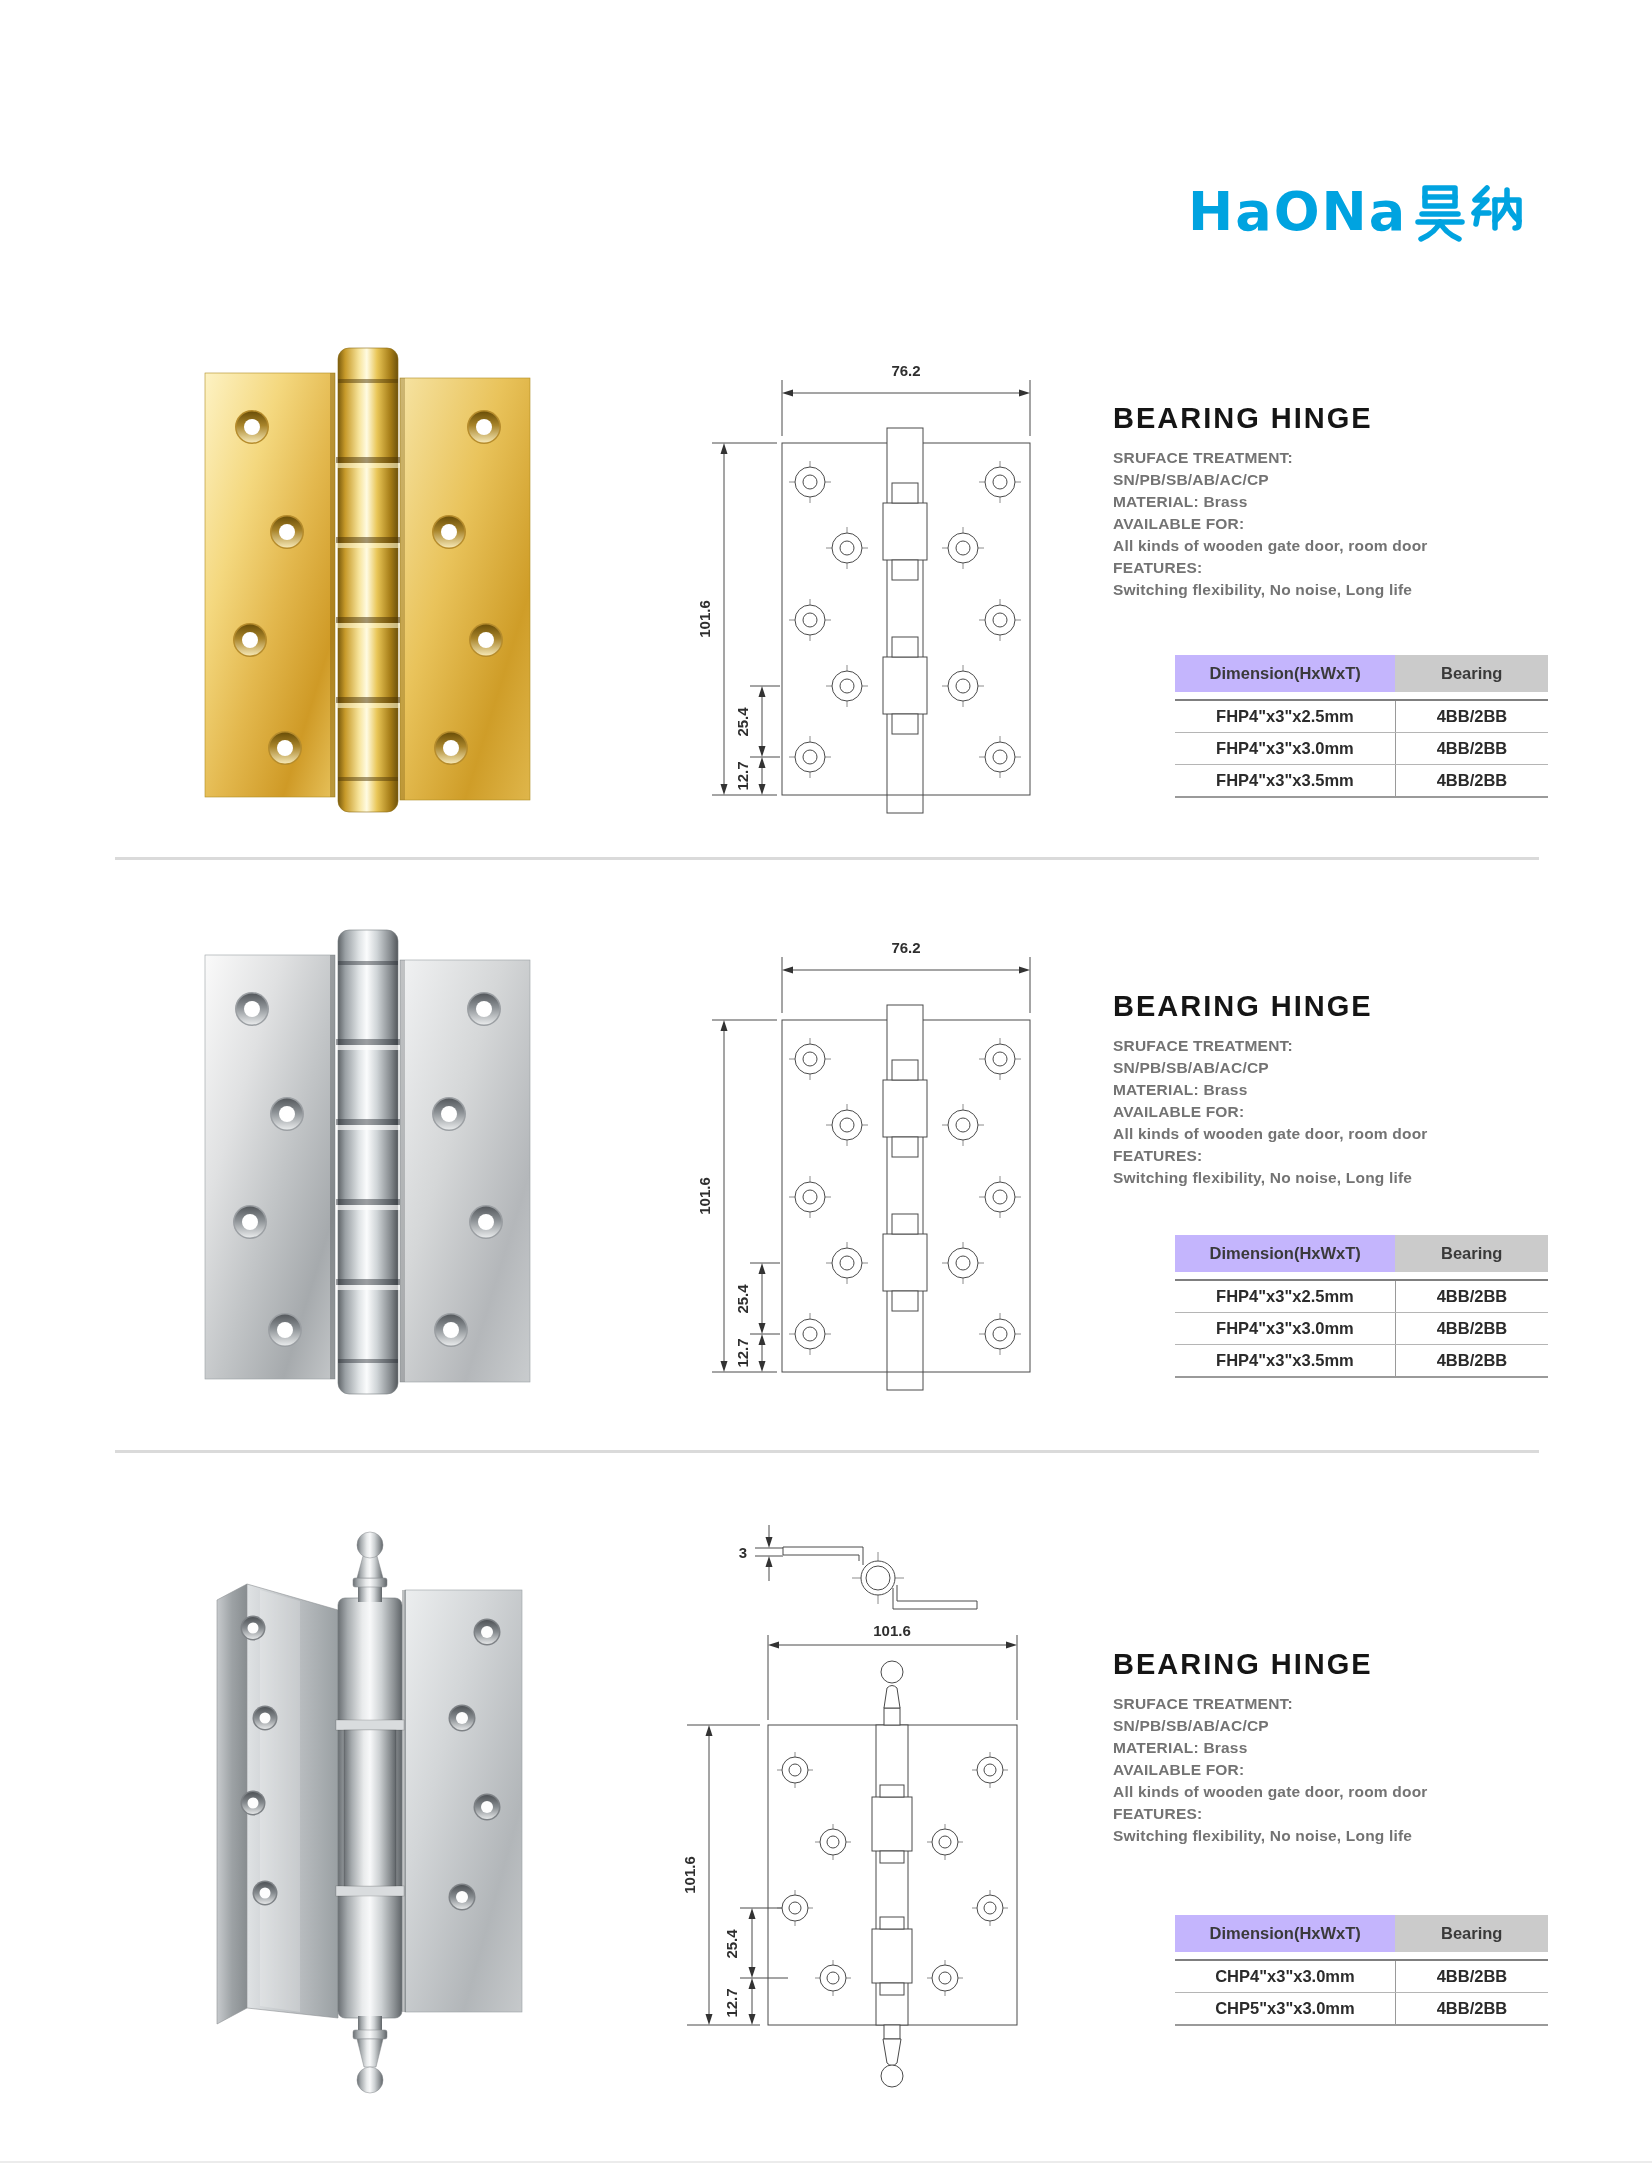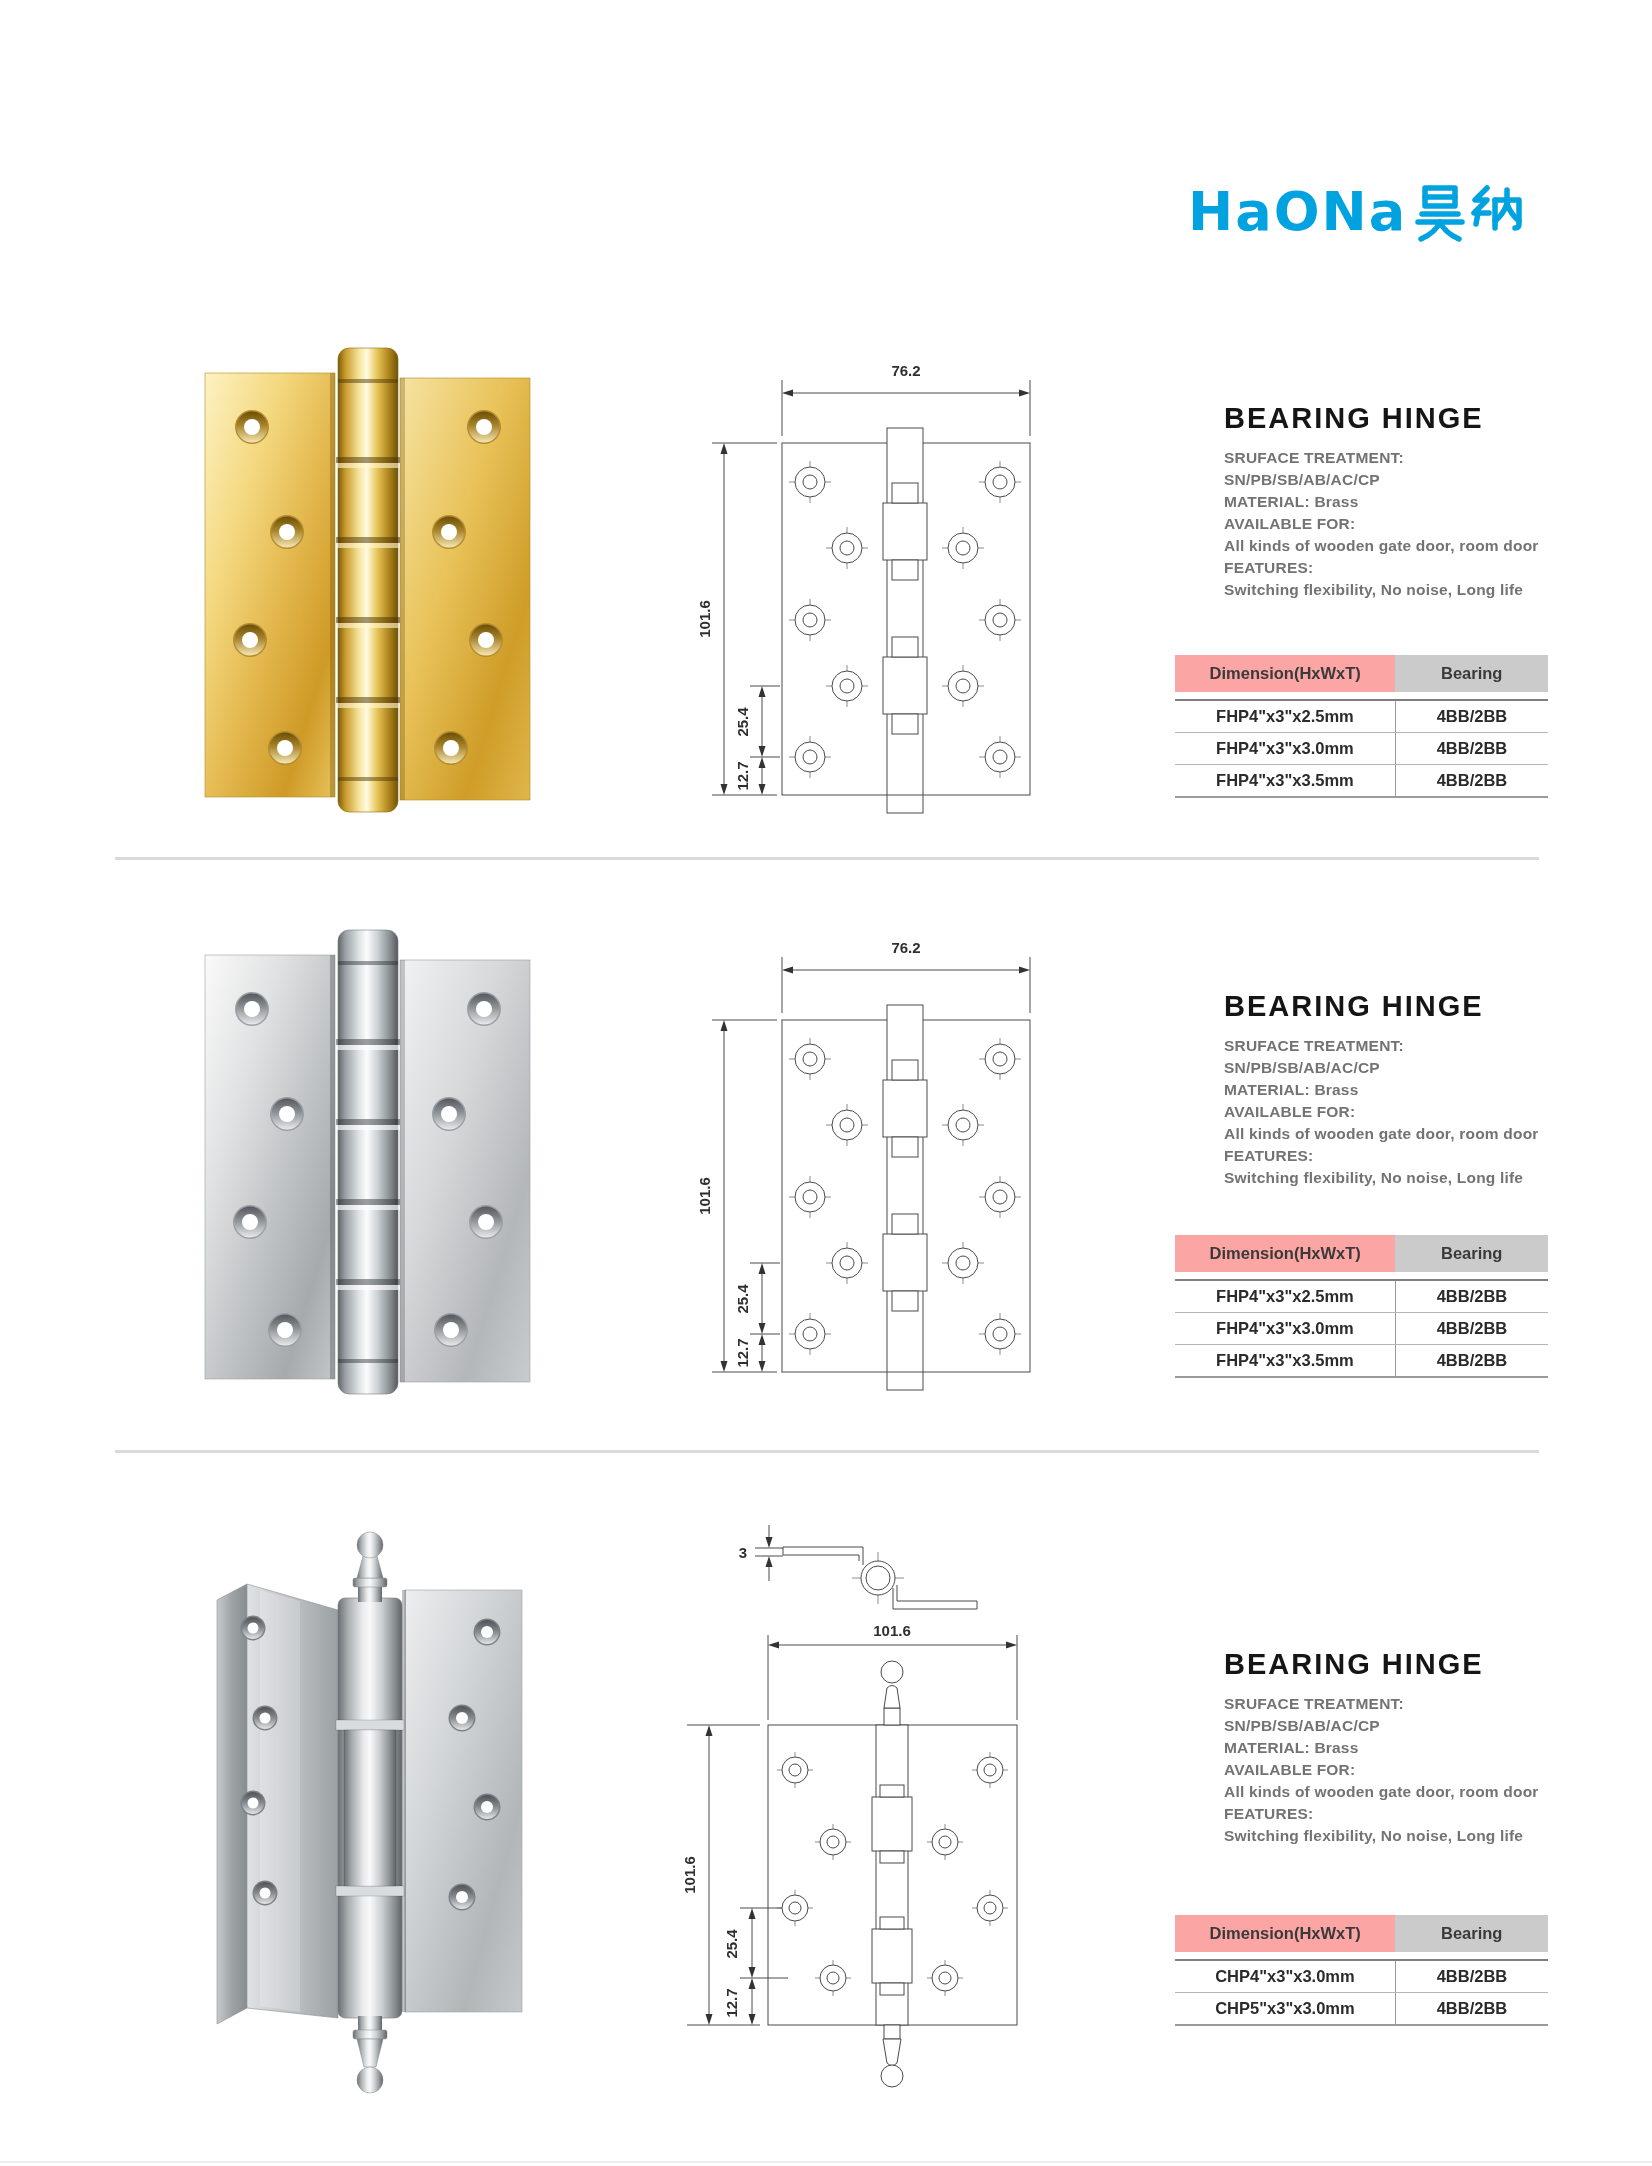--- a/index.html
+++ b/index.html
@@ -7,30 +7,30 @@
     position:relative; width:1652px; height:2166px; background:#ffffff;
     font-family:"Liberation Sans","DejaVu Sans",sans-serif; overflow:hidden;
   }
   
   .logo { position:absolute; left:1188px; top:184px; display:flex; align-items:flex-start; gap:5px; color:#00a3e0; }
   .logo-latin { font-family:"DejaVu Sans","Liberation Sans",sans-serif; font-weight:800; font-size:54px; line-height:56px; letter-spacing:2px; }
   .logo-cjk { display:block; }
   .logo-cjk path, .logo-cjk line { stroke:currentColor; stroke-width:5.5; fill:none; stroke-linecap:round; stroke-linejoin:round; }
 
   
-  .info { position:absolute; left:1224px; width:400px; }
+  .info { position:absolute; left:1113px; width:400px; }
   .info-title { margin:0 0 12px 0; font-size:29px; font-weight:800; letter-spacing:2px; color:#151515; white-space:nowrap; }
   .spec { font-size:15.5px; font-weight:700; color:#737373; line-height:22px; letter-spacing:0.2px; white-space:nowrap; }
 
   
   .tbl { position:absolute; left:1175px; width:373px; }
   .tbl-head { display:flex; height:37px; }
   .th { display:flex; align-items:center; justify-content:center; font-size:16.5px; font-weight:700; color:#3a3a3a; }
   .c1 { width:237px; } .c2 { width:164px; }
-  .tbl-head .c1 { background:#fca5a5; }
+  .tbl-head .c1 { background:#c4b5fd; }
   .tbl-head .c2 { background:#cbcbcb; }
   .tbl-body { margin-top:7px; border-top:2px solid #7f7f7f; border-bottom:2px solid #9a9a9a; }
   .tr { display:flex; height:31px; border-bottom:1px solid #b5b5b5; }
   .tr:last-child { border-bottom:none; }
   .td { display:flex; align-items:center; justify-content:center; font-size:16.5px; font-weight:700; color:#2b2b2b; }
   .tr .c1 { border-right:1px solid #9a9a9a; }
 
   
   .divider { position:absolute; left:115px; width:1424px; height:3px; background:#dadada; }
   .bottom-edge { position:absolute; left:0; top:2161px; width:1652px; height:2px; background:#ececec; }

